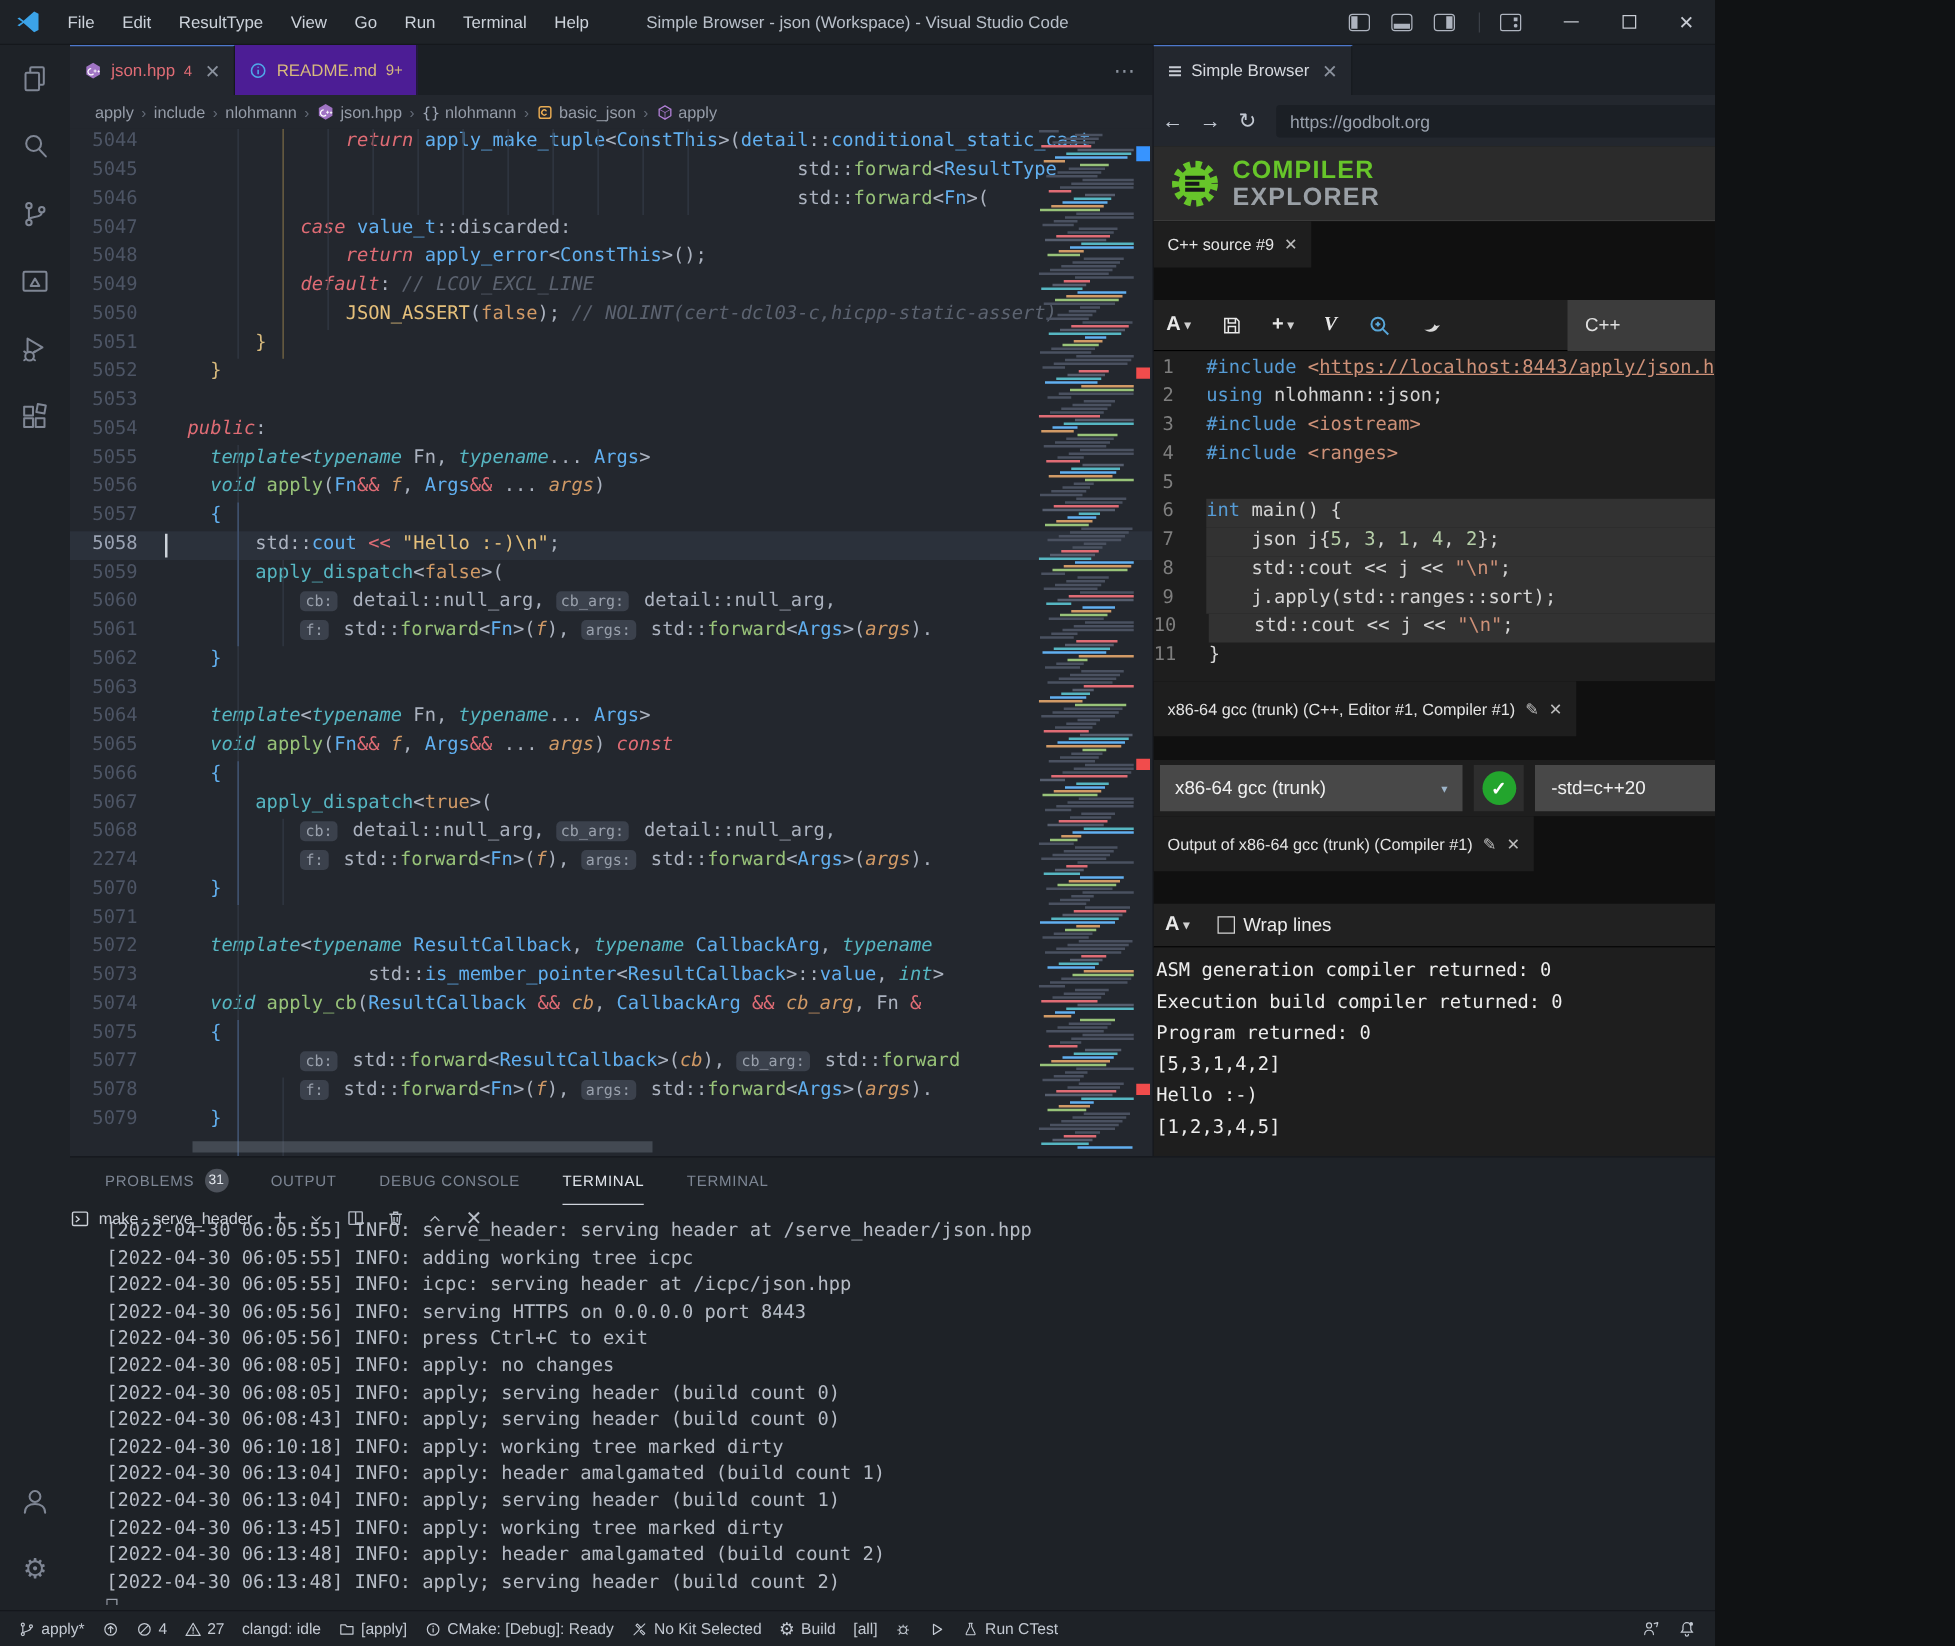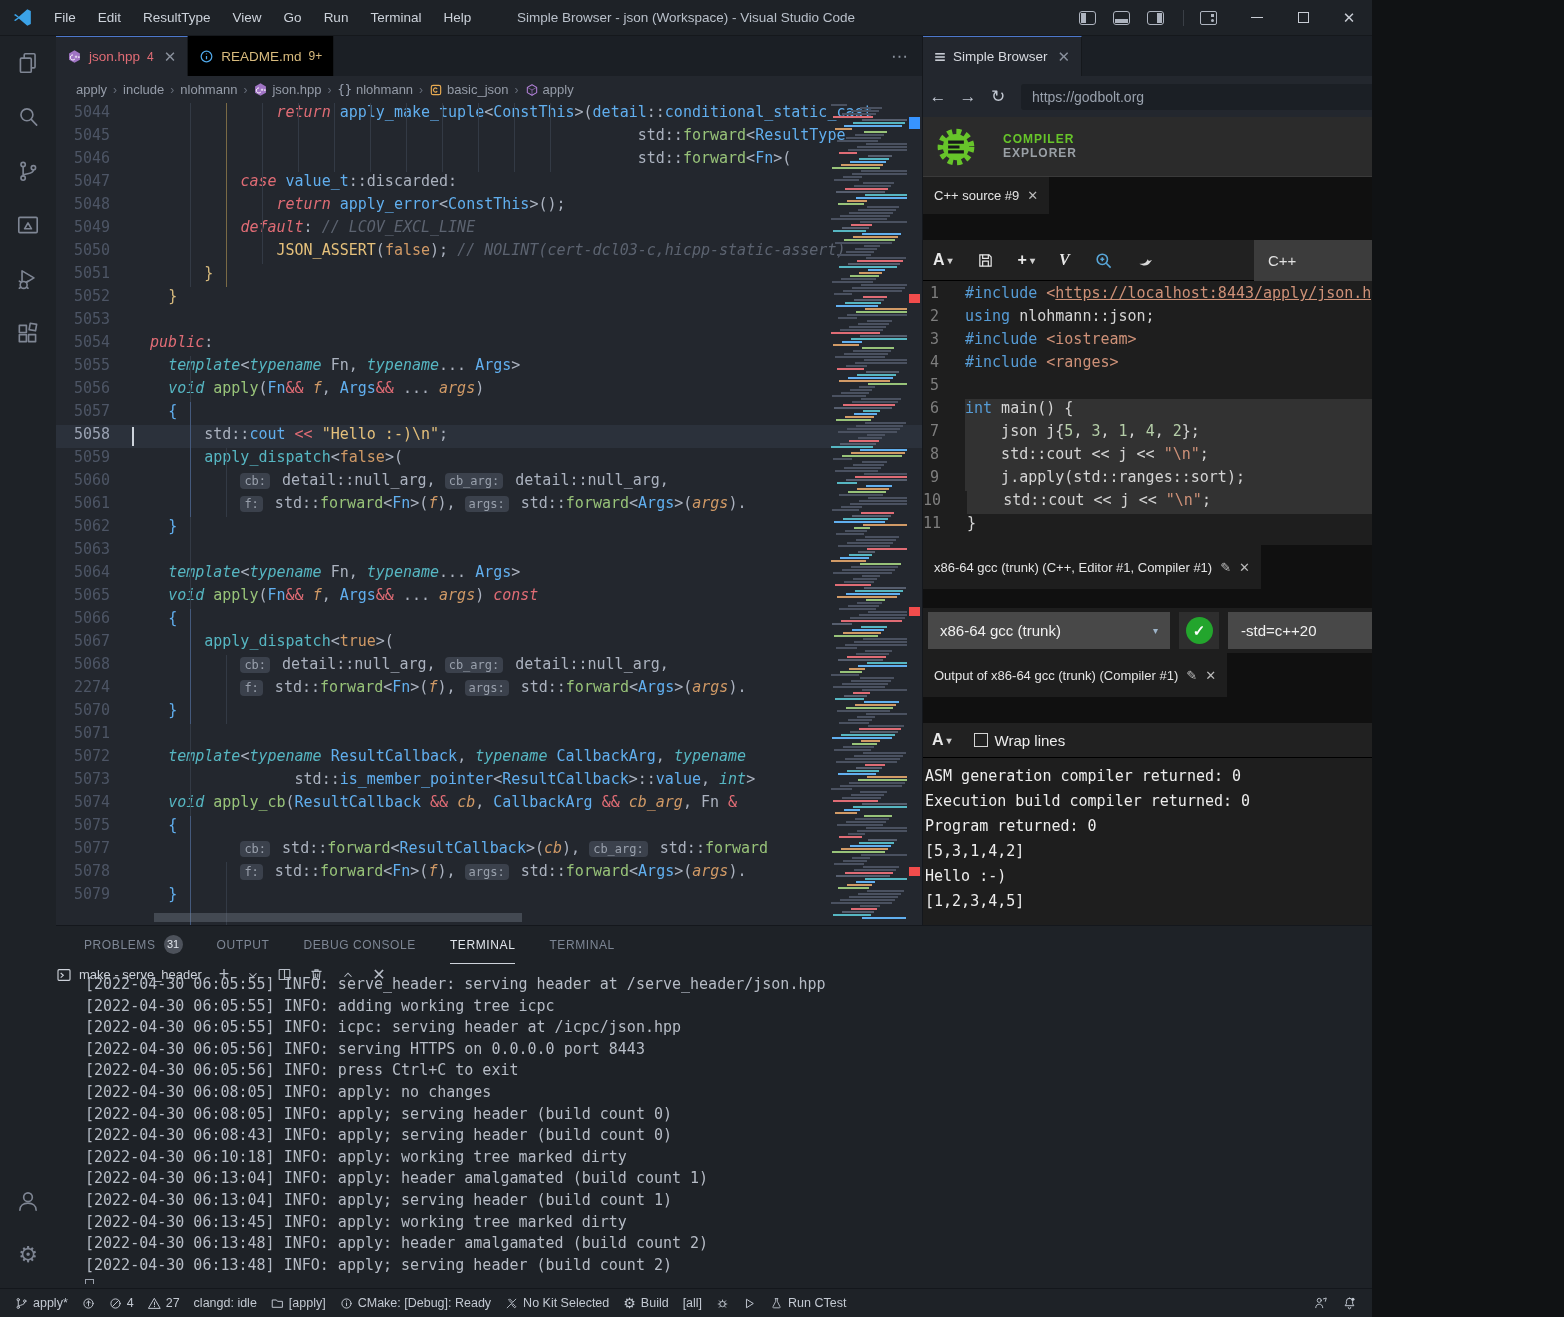--- a/index.html
+++ b/index.html
@@ -21,21 +21,21 @@
   .minbar{width:12px;height:1.5px;background:#c8ccd4;}
   .maxbox{width:11px;height:11px;border:1.5px solid #c8ccd4;}
   
   .activitybar{position:absolute;left:0;top:36px;width:56px;bottom:29px;background:#1e2227;z-index:20;}
   .act-item{height:54px;display:grid;place-items:center;}
   .act-bottom{position:absolute;bottom:6px;left:0;right:0;}
   .gear-glyph{font-size:22px;color:#7f8694;line-height:1;}
   
   .editor-group{position:absolute;left:56px;top:36px;width:866px;height:889px;background:#23272e;}
   .tabsbar{height:40px;background:#1b1f25;display:flex;align-items:stretch;}
-  .etab{display:flex;align-items:center;gap:7px;padding:0 11px;font-size:13.5px;color:#8a919d;background:#000000;border-right:1px solid #15181c;}
+  .etab{display:flex;align-items:center;gap:7px;padding:0 11px;font-size:13.5px;color:#8a919d;background:#4c1d95;border-right:1px solid #15181c;}
   .etab.active{background:#23272e;border-top:1.5px solid #4d78cc;}
   .etab .closex{color:#8a919d;font-size:15px;margin-left:3px;}
   .tab-actions{margin-left:auto;display:flex;align-items:center;gap:14px;padding-right:14px;color:#8a919d;}
   .breadcrumb{height:27px;display:flex;align-items:center;padding-left:20px;font-size:13px;color:#959ca8;gap:6px;background:#23272e;}
   .bc-sep{color:#656c78;font-size:12px;}
   .bc-item{display:flex;align-items:center;gap:4px;}
   .code-area{position:absolute;left:0;top:67px;right:0;bottom:0;overflow:hidden;}
   .cline{display:flex;height:23px;line-height:23px;}
   .ln{flex:0 0 76px;text-align:right;padding-right:22px;color:#4d5565;font:15px "DejaVu Sans Mono",monospace;}
   .lt{position:relative;flex:1;overflow:hidden;white-space:pre;font:15px "DejaVu Sans Mono",monospace;color:#abb2bf;}
@@ -56,21 +56,21 @@
   .hscroll{position:absolute;left:98px;bottom:3px;width:368px;height:9px;background:rgba(130,138,150,.35);}
   
   .browser-group{position:absolute;left:922px;top:36px;width:642px;height:889px;background:#23272e;border-left:1px solid #14171c;}
   .nav{position:absolute;top:40px;height:41px;left:0;right:0;display:flex;align-items:center;background:#23272e;}
   .navbtn{width:30px;text-align:center;font-size:17px;color:#c2c8d2;}
   .urlbar{flex:1;height:26px;background:#1b1f25;border-radius:3px;margin:0 8px;display:flex;align-items:center;padding:0 11px;font-size:14px;color:#99a1ad;}
   .hamb{width:12px;height:2px;background:#c8ccd4;box-shadow:0 -4px 0 #c8ccd4,0 4px 0 #c8ccd4;}
   
   .ce{position:absolute;top:81px;left:0;right:0;bottom:0;background:#151515;font-family:"Liberation Sans",sans-serif;}
   .ce-header{position:absolute;top:0;left:0;right:0;height:60px;background:#2b2b2b;display:flex;align-items:center;padding:0 12px;border-bottom:1px solid #3a3a3a;}
-  .ce-logo-txt{margin-left:26px;font-weight:bold;font-size:12px;letter-spacing:1px;line-height:1.1;}
+  .ce-logo-txt{margin-left:9px;font-weight:bold;font-size:20px;letter-spacing:1px;line-height:1.1;}
   .ce-logo-txt .l1{color:#67c52a}.ce-logo-txt .l2{color:#9aa0a6}
   .ce-burger{margin-left:auto;width:48px;height:40px;border:1px solid #5a5a5a;border-radius:4px;display:grid;place-items:center;}
   .ce-burger .bars{width:22px;height:2.5px;background:#9aa0a6;box-shadow:0 -6px 0 #9aa0a6,0 6px 0 #9aa0a6;}
   .ce-strip{position:absolute;left:0;right:8px;background:#101010;}
   .ce-tab{display:inline-flex;align-items:center;gap:8px;background:#1e1e1e;padding:0 11px;height:37px;color:#e4e4e4;font-size:13px;}
   .ce-tab .ico{color:#bbb;font-size:13px;}
   .pane-btns{position:absolute;right:14px;top:10px;display:flex;gap:18px;align-items:center;}
   .maxico{width:12px;height:12px;border:2px solid #a9a9a9;}
   .xico{color:#a9a9a9;font-size:20px;line-height:12px;}
   .ce-toolbar{position:absolute;top:123px;left:0;right:8px;height:41px;background:#212121;display:flex;align-items:center;padding-left:10px;border-bottom:1px solid #000;}

